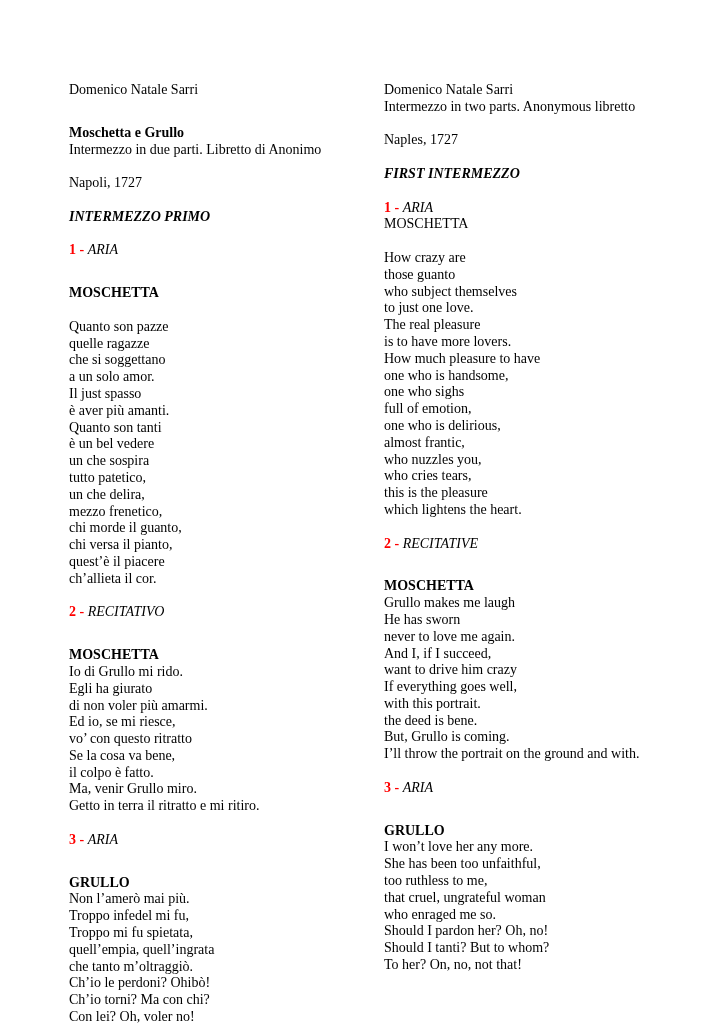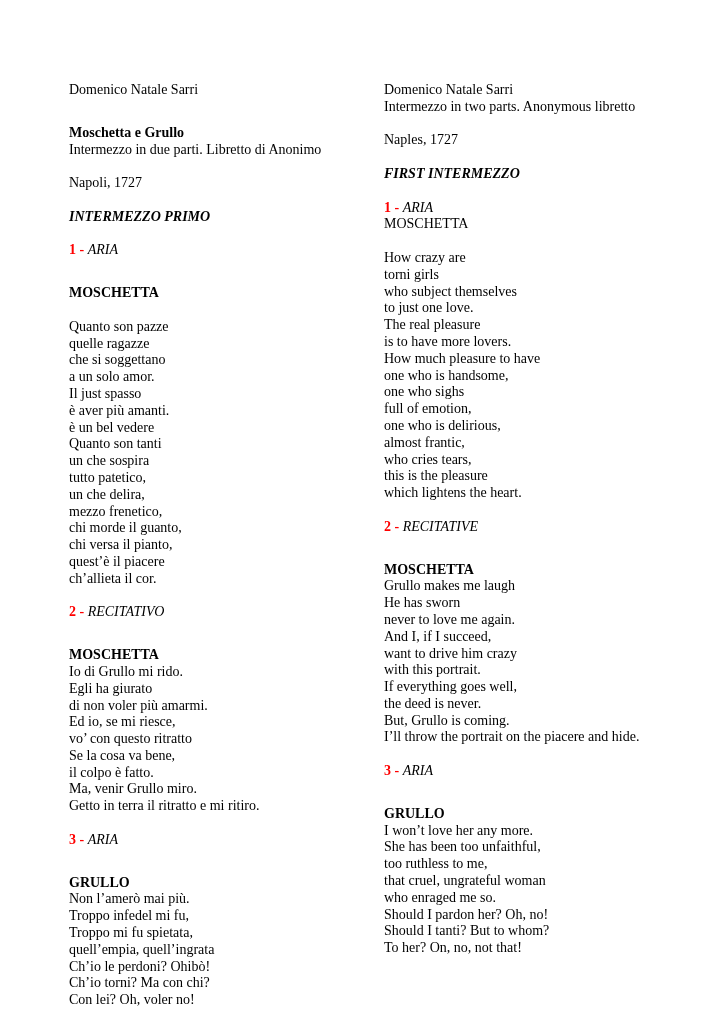--- a/index.html
+++ b/index.html
@@ -37,22 +37,22 @@
       <span class="it">ARIA</span>
     </div>
     <div class="line bold">MOSCHETTA</div>
     <div class="blank"></div>
     <div class="line">Quanto son pazze</div>
     <div class="line">quelle ragazze</div>
     <div class="line">che si soggettano</div>
     <div class="line">a un solo amor.</div>
     <div class="line">Il just spasso</div>
     <div class="line">è aver più amanti.</div>
+    <div class="line">Quanto son tanti</div>
     <div class="line">è un bel vedere</div>
-    <div class="line">Quanto son tanti</div>
     <div class="line">un che sospira</div>
     <div class="line">tutto patetico,</div>
     <div class="line">un che delira,</div>
     <div class="line">mezzo frenetico,</div>
     <div class="line">chi morde il guanto,</div>
     <div class="line">chi versa il pianto,</div>
     <div class="line">quest’è il piacere</div>
     <div class="line">ch’allieta il cor.</div>
   </div>
   <div class="blank"></div>
@@ -78,20 +78,21 @@
   <div>
     <div class="line">
       <span class="num">3 -</span>
       <span class="it">ARIA</span>
     </div>
     <div class="line bold">GRULLO</div>
     <div class="line">Non l’amerò mai più.</div>
     <div class="line">Troppo infedel mi fu,</div>
     <div class="line">Troppo mi fu spietata,</div>
     <div class="line">quell’empia, quell’ingrata</div>
+    <div class="line">che tanto m’oltraggiò.</div>
     <div class="line">Ch’io le perdoni? Ohibò!</div>
     <div class="line">Ch’io torni? Ma con chi?</div>
     <div class="line">Con lei?  Oh, voler no!</div>
   </div>
 </div>
 
 <div class="col col-right">
   <div class="line">Domenico Natale Sarri</div>
   <div class="line">Intermezzo in two parts. Anonymous libretto</div>
   <div class="blank"></div>
@@ -101,53 +102,54 @@
   <div class="blank"></div>
 
   <div>
     <div class="line">
       <span class="num">1 -</span>
       <span class="it">ARIA</span>
     </div>
     <div class="line">MOSCHETTA</div>
     <div class="blank"></div>
     <div class="line">How crazy are</div>
-    <div class="line">torni girls</div>
+    <div class="line">those guanto</div>
     <div class="line">who subject themselves</div>
     <div class="line">to just one love.</div>
     <div class="line">The real pleasure</div>
     <div class="line">is to have more lovers.</div>
     <div class="line">How much pleasure to have</div>
     <div class="line">one who is handsome,</div>
     <div class="line">one who sighs</div>
     <div class="line">full of emotion,</div>
     <div class="line">one who is delirious,</div>
     <div class="line">almost frantic,</div>
+    <div class="line">who nuzzles you,</div>
     <div class="line">who cries tears,</div>
     <div class="line">this is the pleasure</div>
     <div class="line">which lightens the heart.</div>
   </div>
   <div class="blank"></div>
 
   <div>
     <div class="line">
       <span class="num">2 -</span>
       <span class="it">RECITATIVE</span>
     </div>
     <div class="line bold">MOSCHETTA</div>
     <div class="line">Grullo makes me laugh</div>
     <div class="line">He has sworn</div>
     <div class="line">never to love me again.</div>
     <div class="line">And I, if I succeed,</div>
     <div class="line">want to drive him crazy</div>
+    <div class="line">If everything goes well,</div>
     <div class="line">with this portrait.</div>
-    <div class="line">If everything goes well,</div>
-    <div class="line">the deed is never.</div>
+    <div class="line">the deed is bene.</div>
     <div class="line">But, Grullo is coming.</div>
-    <div class="line">I’ll throw the portrait on the piacere and hide.</div>
+    <div class="line">I’ll throw the portrait on the ground and with.</div>
   </div>
   <div class="blank"></div>
 
   <div>
     <div class="line">
       <span class="num">3 -</span>
       <span class="it">ARIA</span>
     </div>
     <div class="line bold">GRULLO</div>
     <div class="line">I won’t love her any more.</div>

